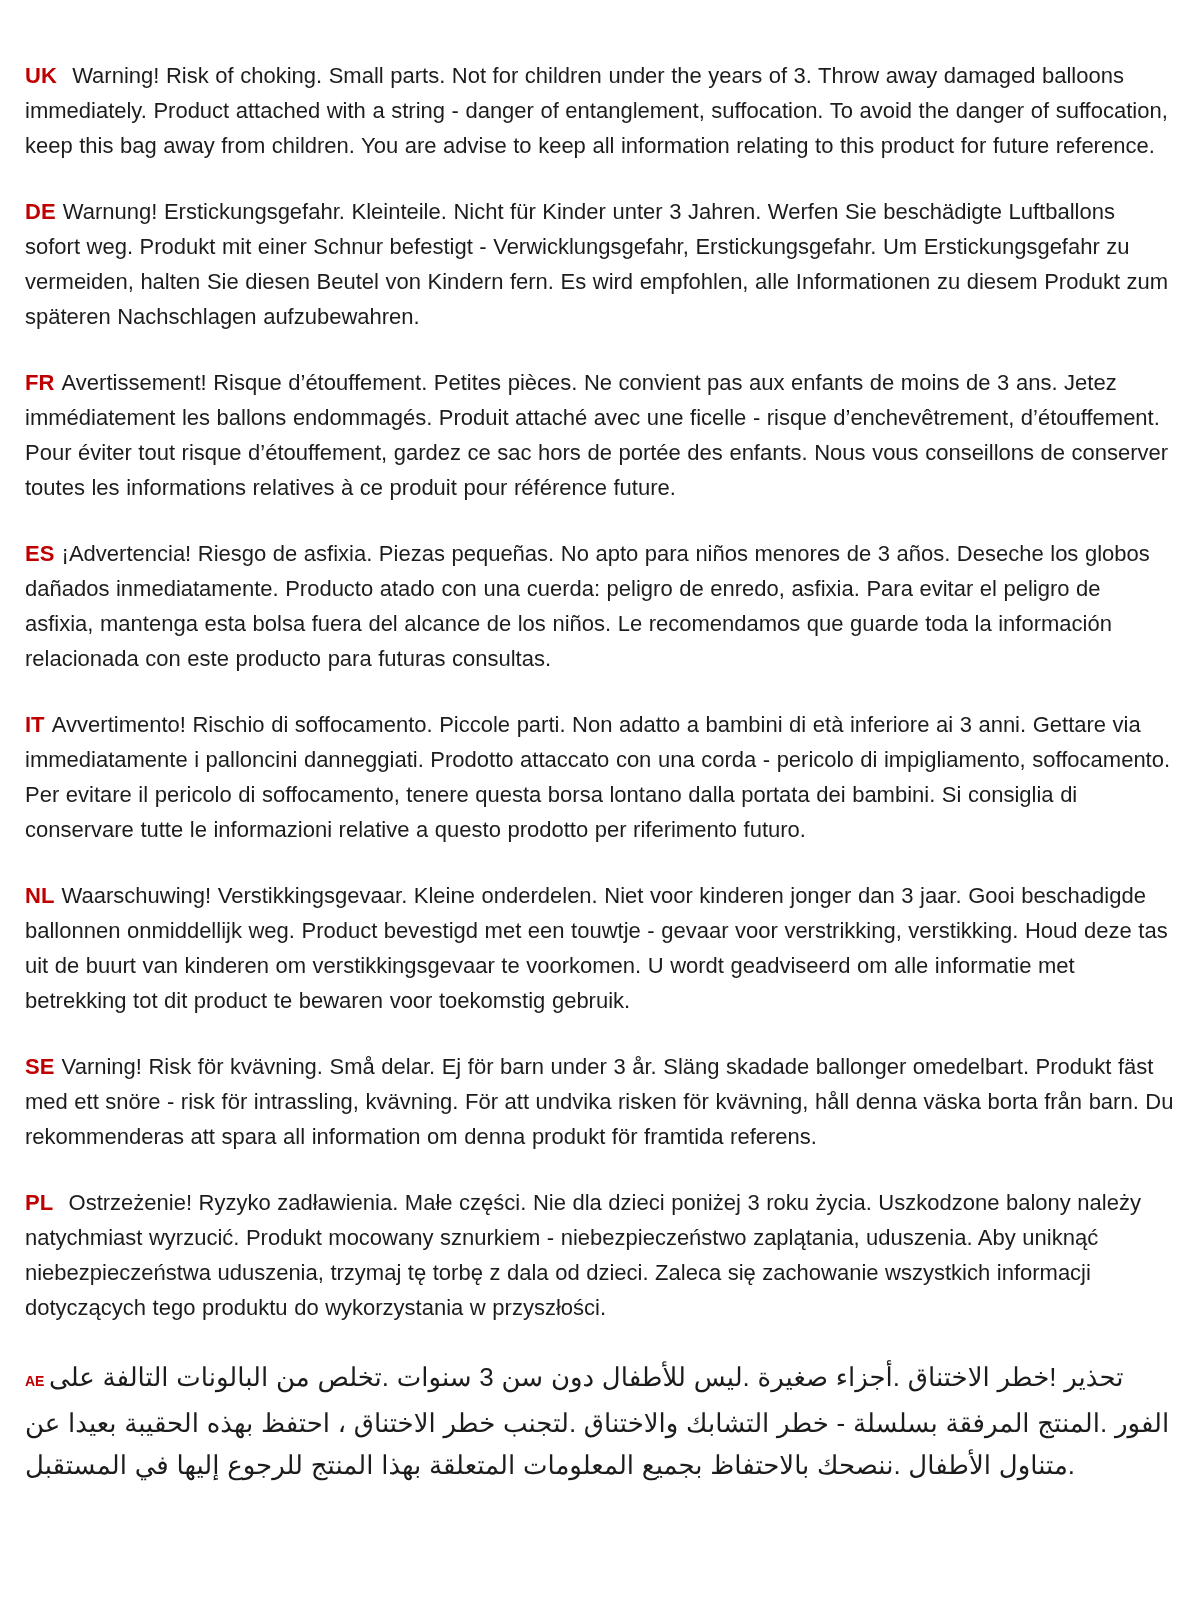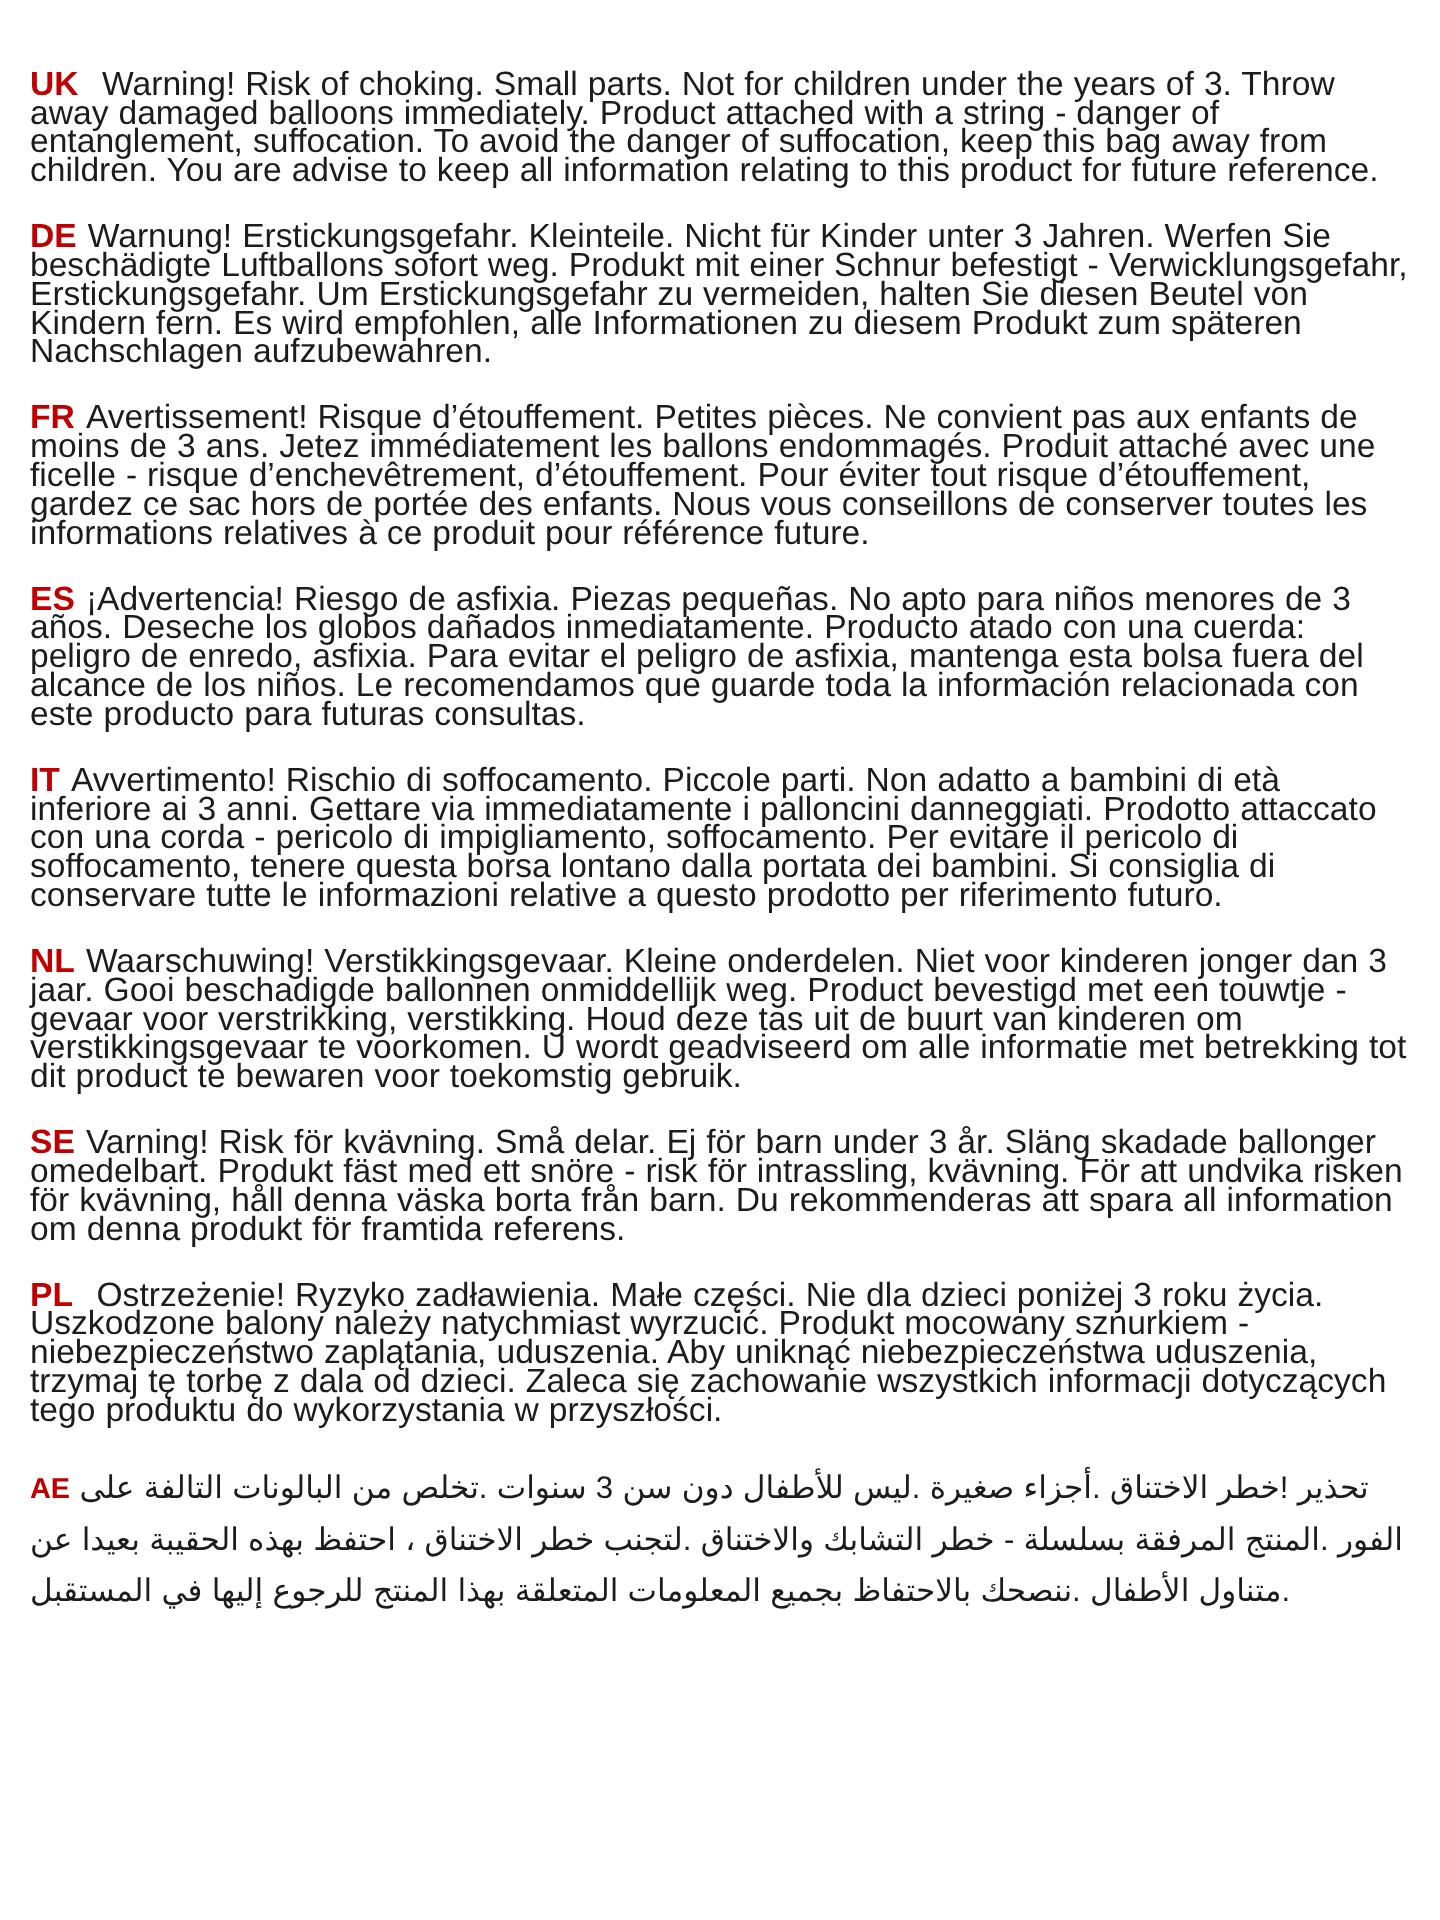--- a/index.html
+++ b/index.html
@@ -11,41 +11,41 @@
     width: 1200px;
     height: 1600px;
     overflow: hidden;
     font-family: "Liberation Sans", sans-serif;
   }
   main[data-name="warning-leaflet"] {
     padding: 58px 25px 0 25px;
   }
   .para {
     margin: 0 0 31px 0;
-    font-size: 28px;
-    line-height: 24px;
+    font-size: 22px;
+    line-height: 35px;
     color: #1c1c1c;
     text-align: left;
     font-weight: 400;
     word-spacing: 0.02em;
   }
   .code {
     color: #c00000;
     font-weight: 700;
     margin-right: 0.33em;
   }
   .code.wide {
     margin-right: 0.70em;
   }
   .para.arabic {
     font-size: 26px;
     line-height: 42px;
   }
   .para.arabic .code {
-    font-size: 24px;
+    font-size: 14px;
     vertical-align: baseline;
   }
 </style>
 </head>
 <body data-name="page" style="background: rgb(255, 255, 255);">
 
 <main data-name="warning-leaflet">
   <p class="para" data-name="warning-paragraph-uk" style="color: rgb(28, 28, 28);"><span class="code wide" data-name="language-code-label" style="color: rgb(192, 0, 0);">UK</span><span class="txt" data-name="warning-text">Warning! Risk of choking. Small parts. Not for children under the years of 3. Throw away damaged balloons immediately. Product attached with a string - danger of entanglement, suffocation. To avoid the danger of suffocation, keep this bag away from children. You are advise to keep all information relating to this product for future reference.</span></p>
 
   <p class="para" data-name="warning-paragraph-de" style="color: rgb(28, 28, 28);"><span class="code" data-name="language-code-label" style="color: rgb(192, 0, 0);">DE</span><span class="txt" data-name="warning-text">Warnung! Erstickungsgefahr. Kleinteile. Nicht für Kinder unter 3 Jahren. Werfen Sie beschädigte Luftballons sofort weg. Produkt mit einer Schnur befestigt - Verwicklungsgefahr, Erstickungsgefahr. Um Erstickungsgefahr zu vermeiden, halten Sie diesen Beutel von Kindern fern. Es wird empfohlen, alle Informationen zu diesem Produkt zum späteren Nachschlagen aufzubewahren.</span></p>

